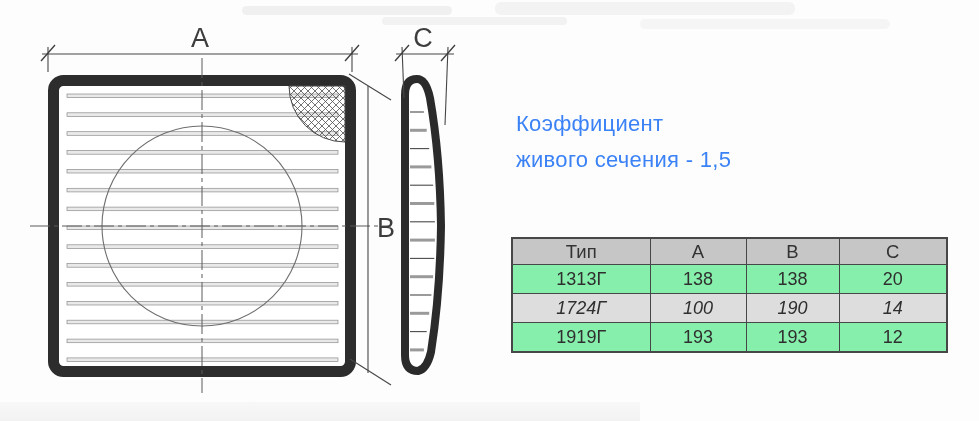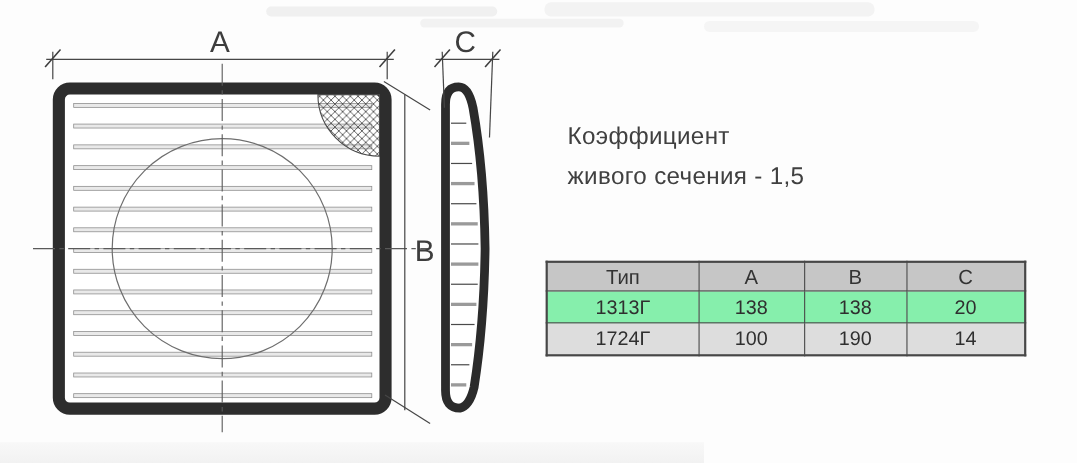--- a/index.html
+++ b/index.html
@@ -15,39 +15,39 @@
   .sm1{left:242px;top:6px;width:210px;height:9px;background:#eaeaea;opacity:.7;}
   .sm2{left:382px;top:17px;width:185px;height:8px;background:#efefef;opacity:.8;}
   .sm3{left:495px;top:2px;width:300px;height:13px;background:#f0f0f0;opacity:.8;}
   .sm4{left:640px;top:19px;width:250px;height:10px;background:#f3f3f3;opacity:.8;}
   .sm5{left:0;top:402px;width:640px;height:19px;background:linear-gradient(to bottom,#f6f6f6,#ededed);opacity:.7;border-radius:0;}
 
   .drawing-svg{position:absolute;left:0;top:0;}
 
   .annotation{
     position:absolute;left:516px;top:106px;
-    font-size:22px;line-height:36px;color:#404040;
+    font-size:22px;line-height:36px;color:#3b82f6;
     letter-spacing:.3px;
   }
 
   table.spec{
-    position:absolute;left:496px;top:237px;
+    position:absolute;left:511px;top:237px;
     border-collapse:collapse;table-layout:fixed;
     font-size:18px;color:#2f2f2f;text-align:center;
     border:2.2px solid #474747;
   }
   table.spec th, table.spec td{
     border:1.6px solid #474747;
     padding:0;
   }
   table.spec th{
     background:#c6c6c6;font-weight:400;height:25px;font-size:18.5px;color:#333;
   }
   table.spec td{height:28px;background:#86efac;}
-  table.spec tr.alt td{background:#dddddd;}
+  table.spec tr.alt td{background:#dddddd;font-style:italic;}
 
   
   .frame{fill:#ffffff;stroke:#2d2d2d;stroke-width:11;}
   .slats rect{fill:#e9e9e9;stroke:#8c8c8c;stroke-width:.7;}
   .thin{stroke:#6e6e6e;stroke-width:1.1;fill:none;}
   .cline{stroke:#5a5a5a;stroke-width:1;fill:none;stroke-dasharray:20 4 4 4;}
   .dim{stroke:#464646;stroke-width:1.1;fill:none;}
   .tick{stroke:#3d3d3d;stroke-width:1.4;fill:none;}
   .dimtext{fill:#3d3d3d;font-family:"Liberation Sans",sans-serif;font-size:27px;}
   .profile{fill:#ffffff;stroke:#2b2b2b;stroke-width:8;stroke-linejoin:round;}
@@ -174,16 +174,22 @@
         <td>138</td>
         <td>138</td>
         <td>20</td>
       </tr>
       <tr class="alt">
         <td>1724Г</td>
         <td>100</td>
         <td>190</td>
         <td>14</td>
       </tr>
+      <tr>
+        <td>1919Г</td>
+        <td>193</td>
+        <td>193</td>
+        <td>12</td>
+      </tr>
     </tbody>
   </table>
 
 </div>
 
 </body></html>

